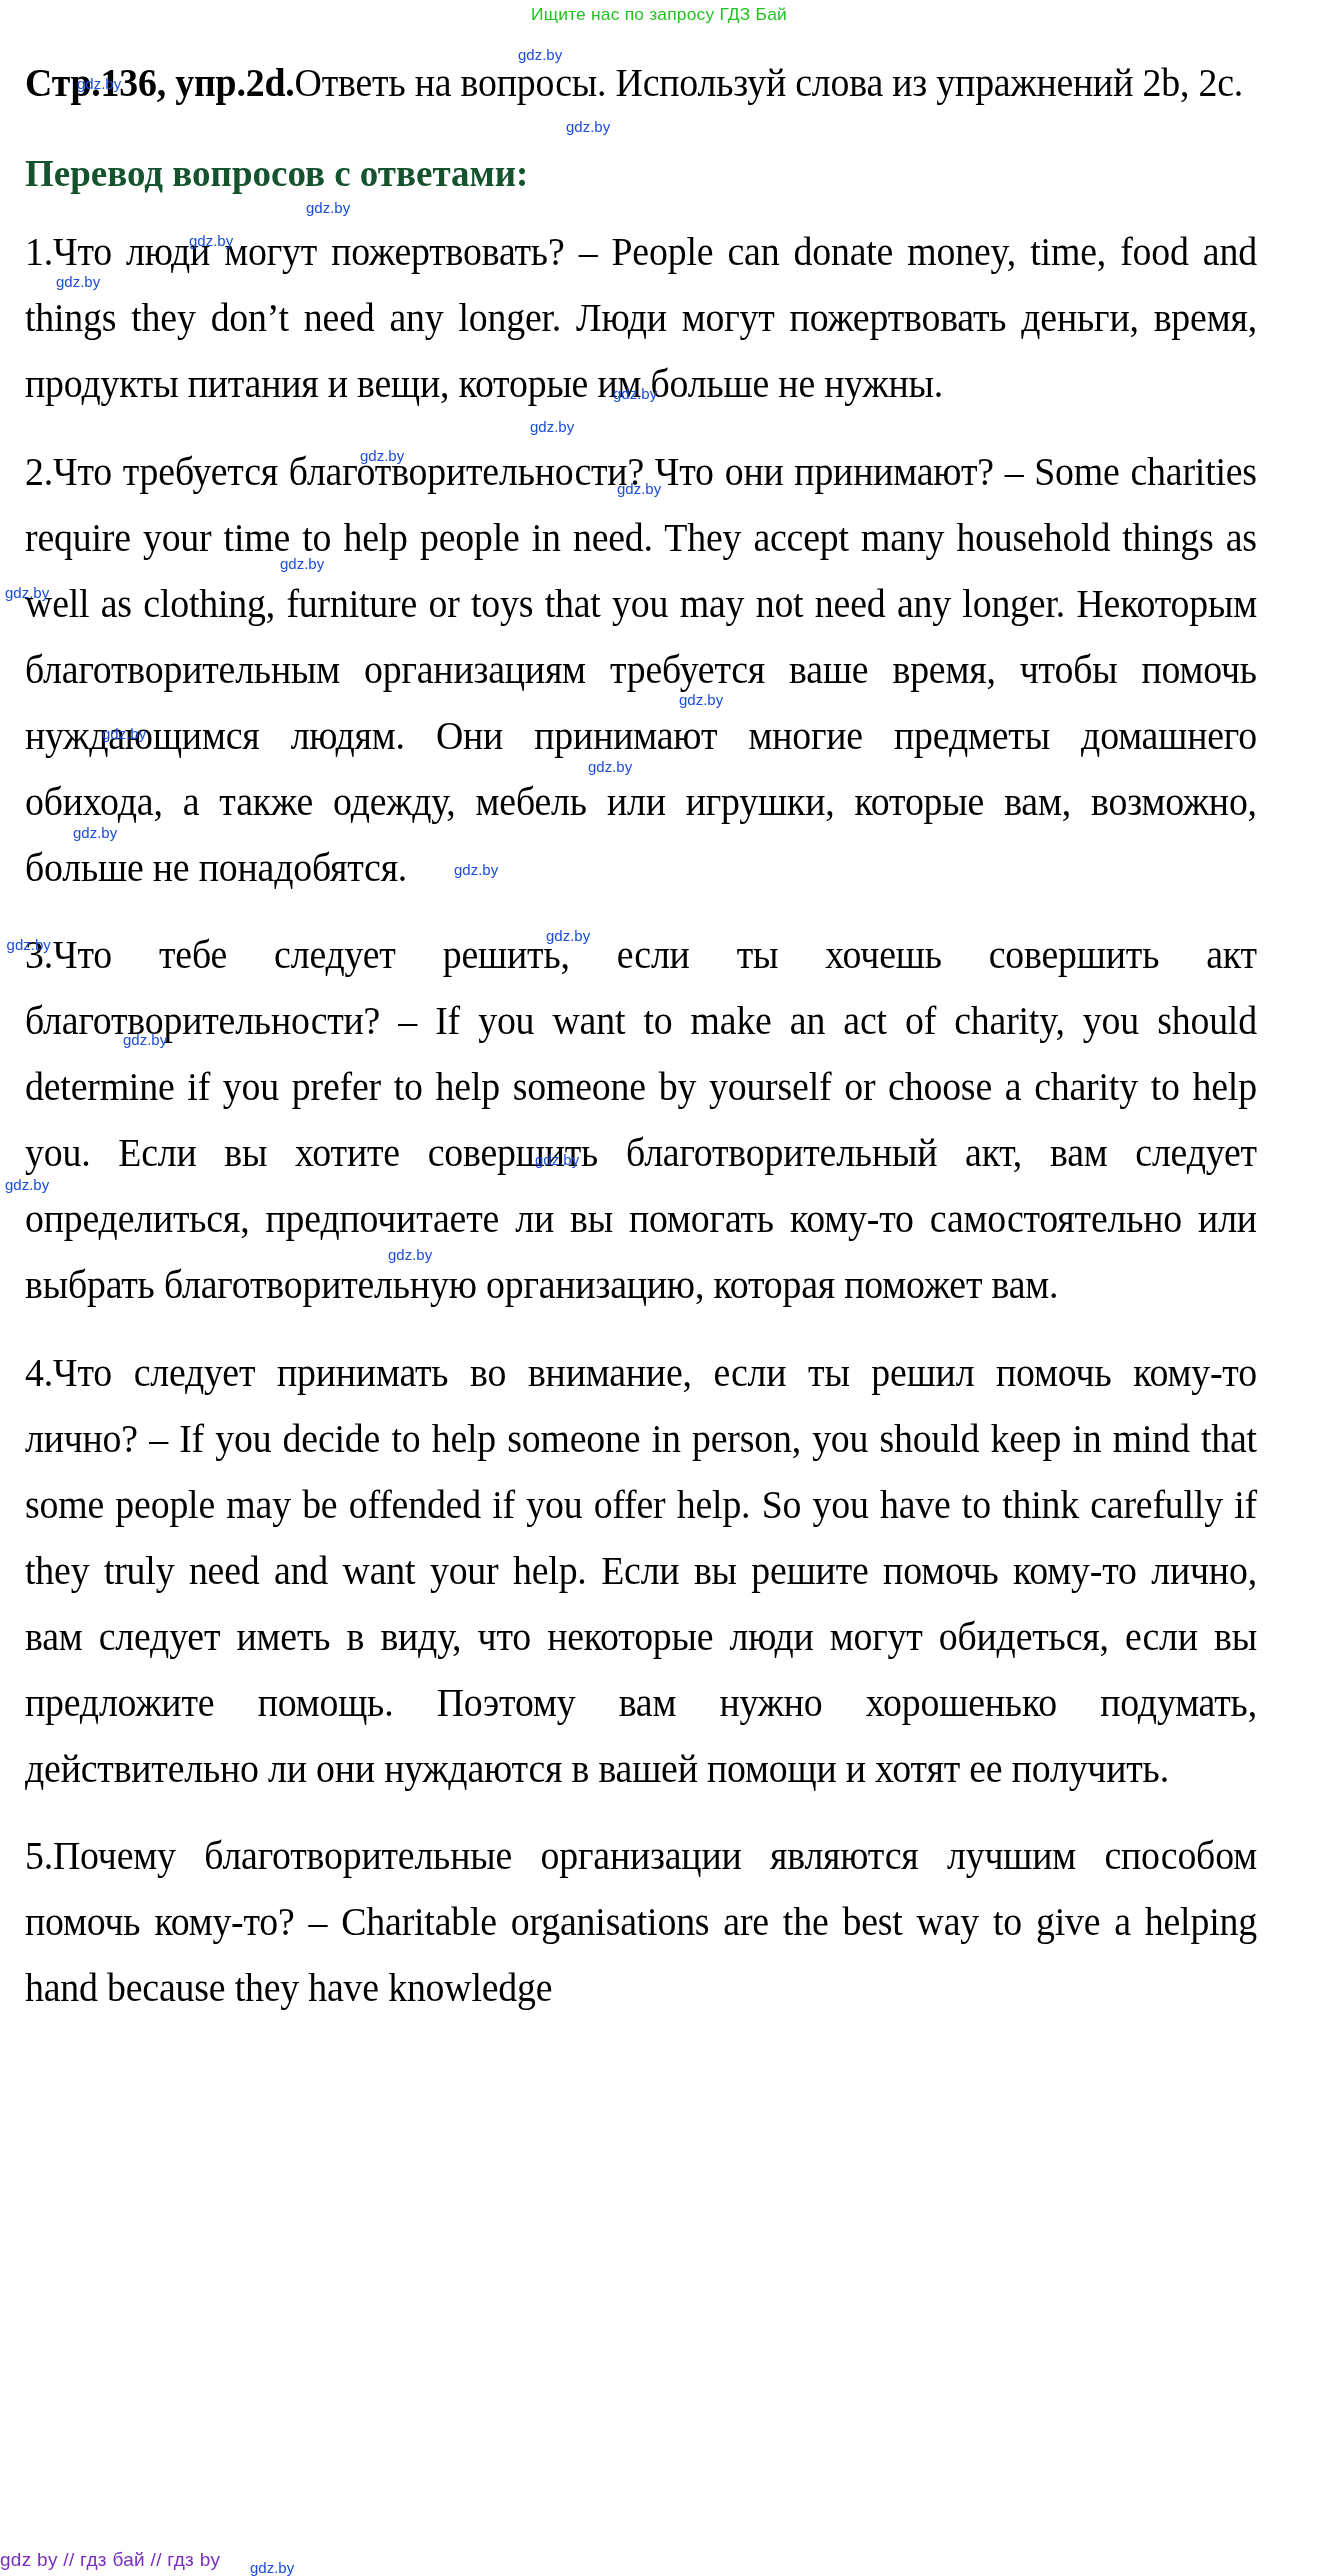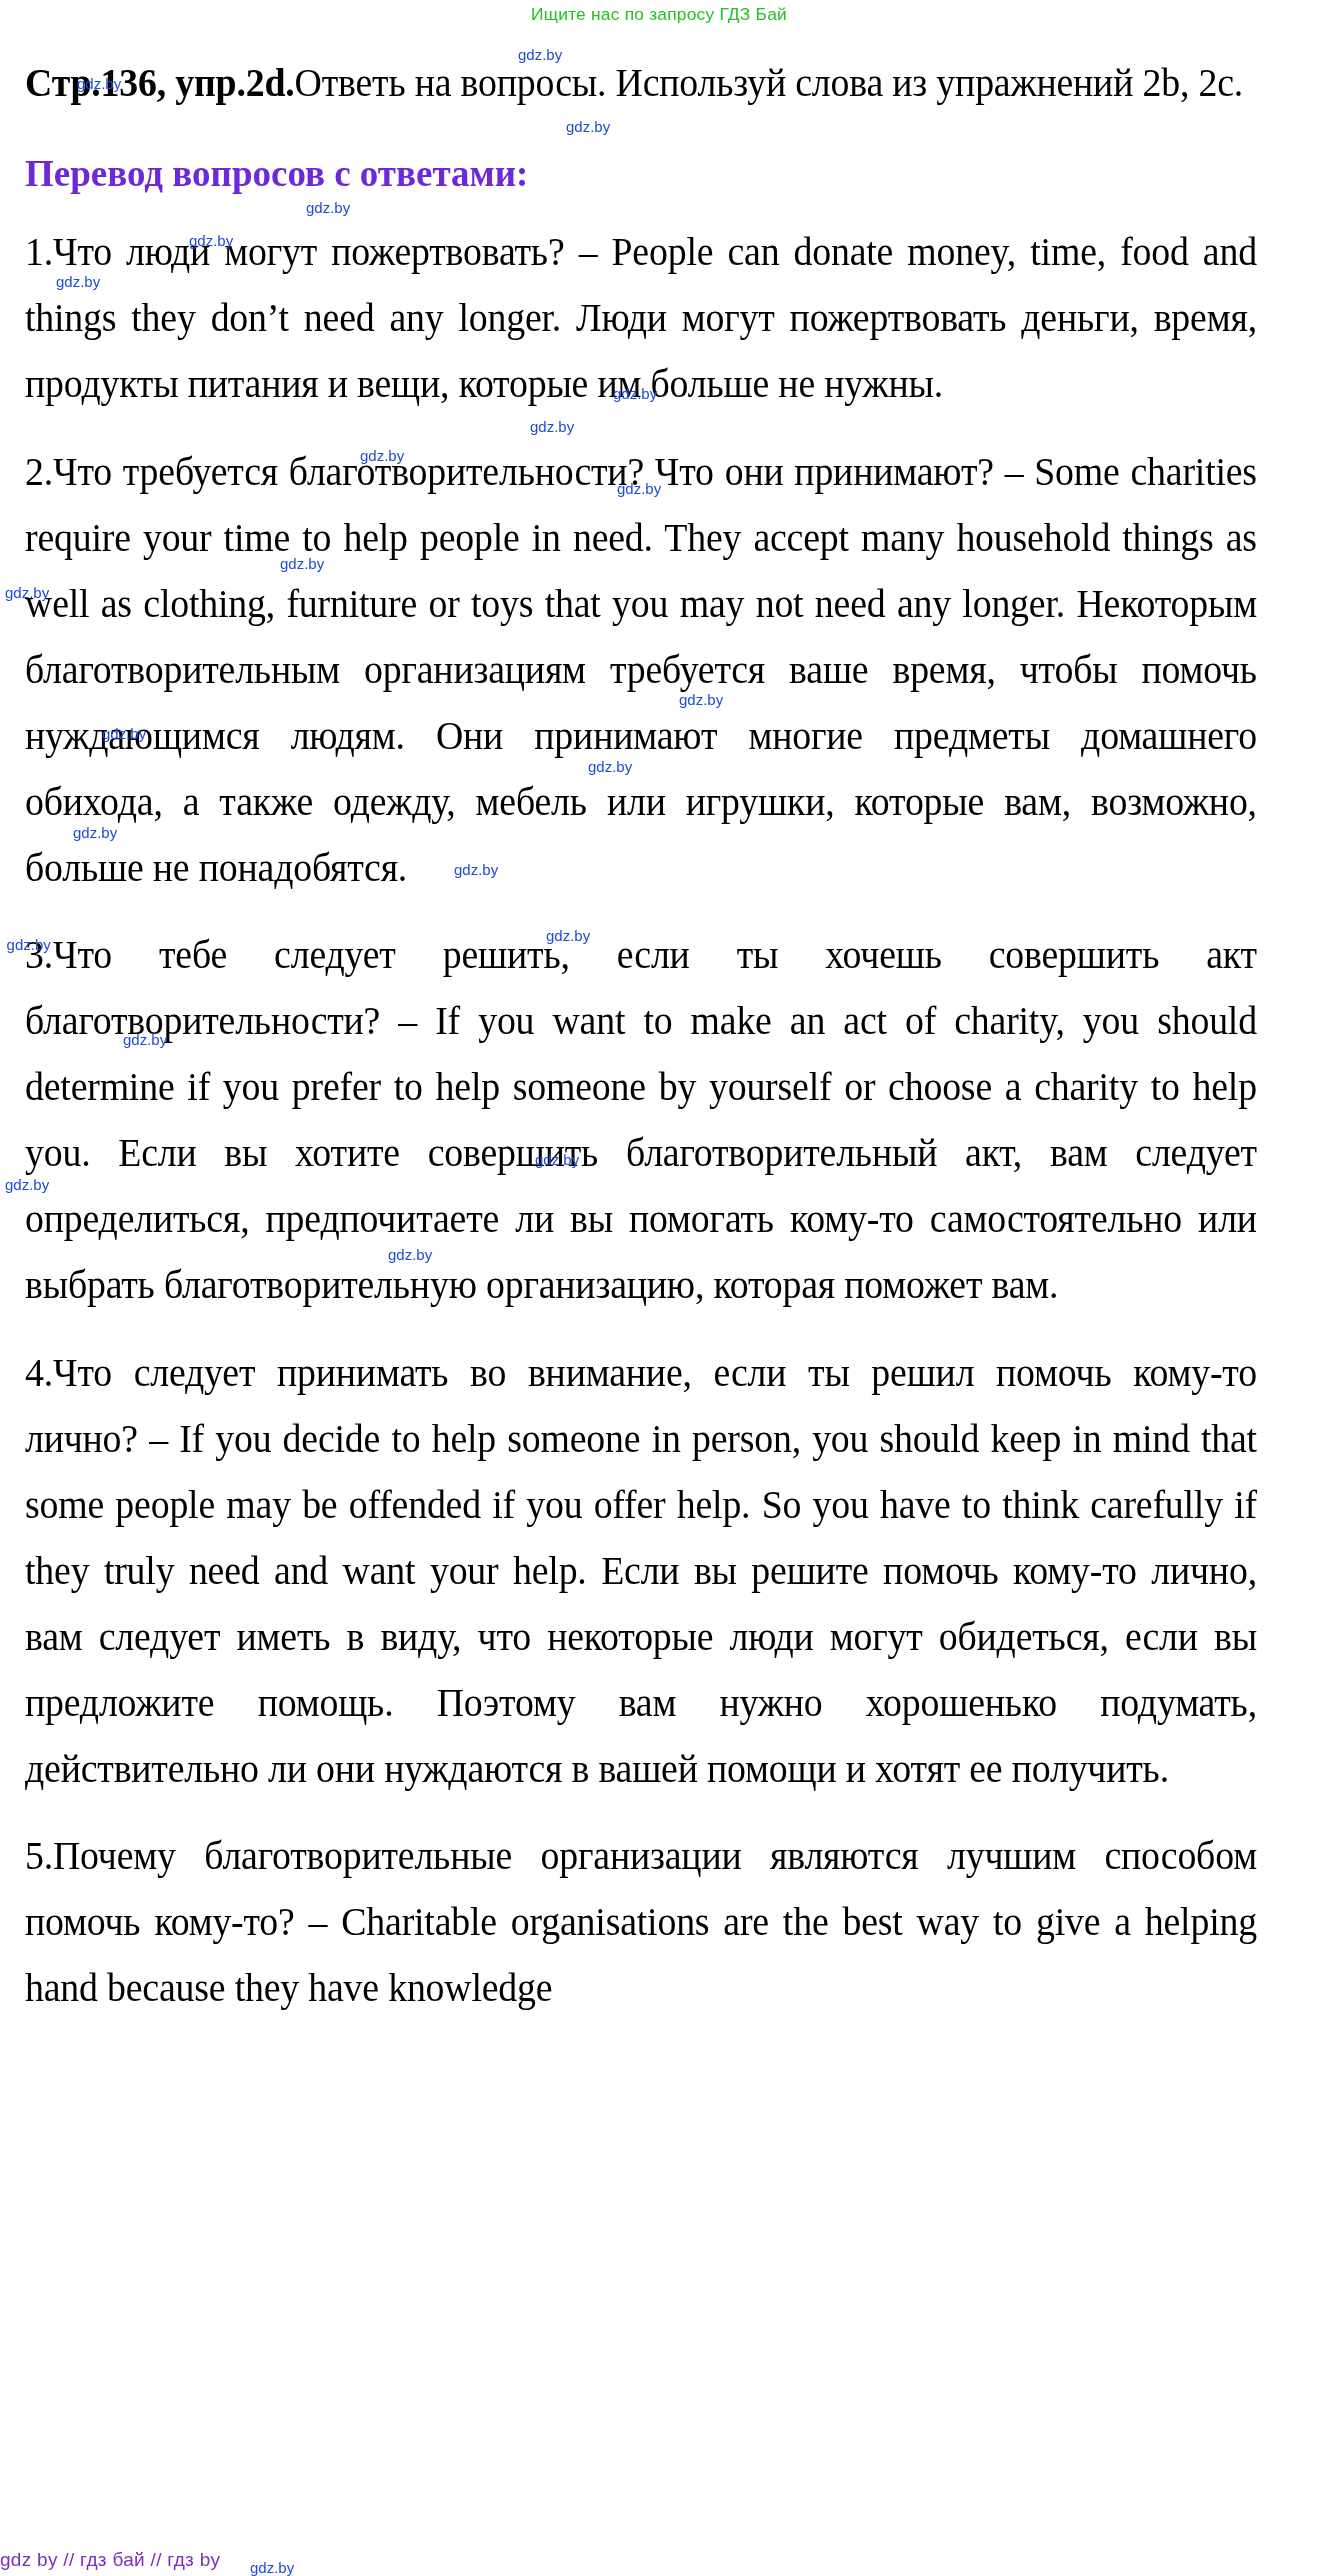--- a/index.html
+++ b/index.html
@@ -56,21 +56,21 @@
   }
 
   .title-line { margin-top: 18px; }
   .title-line b { font-weight: 700; }
 
   .heading {
     font-size: 37px;
     line-height: 60px;
     font-weight: 700;
     margin: 28px 0 8.3px 0;
-    color: #6d28d9;
+    color: #14532d;
   }
 
   .qa { margin-top: 21.5px; }
   .qa.first { margin-top: 15px; }
 
   
   .wm {
     position: absolute;
     font-family: "Liberation Sans", sans-serif;
     font-size: 15px;

